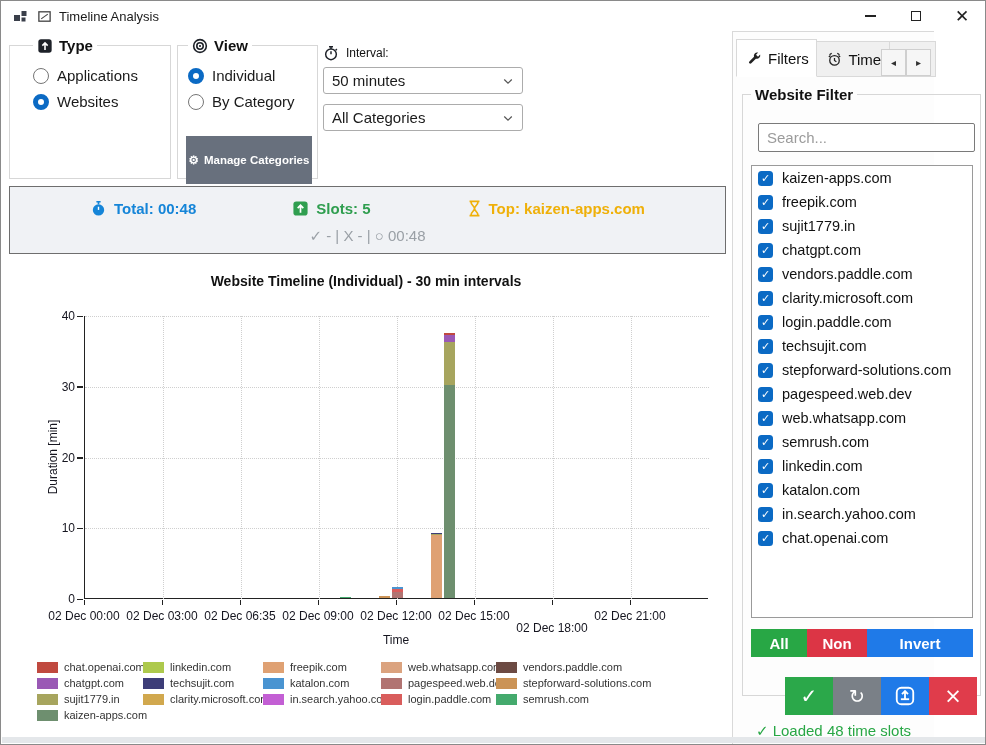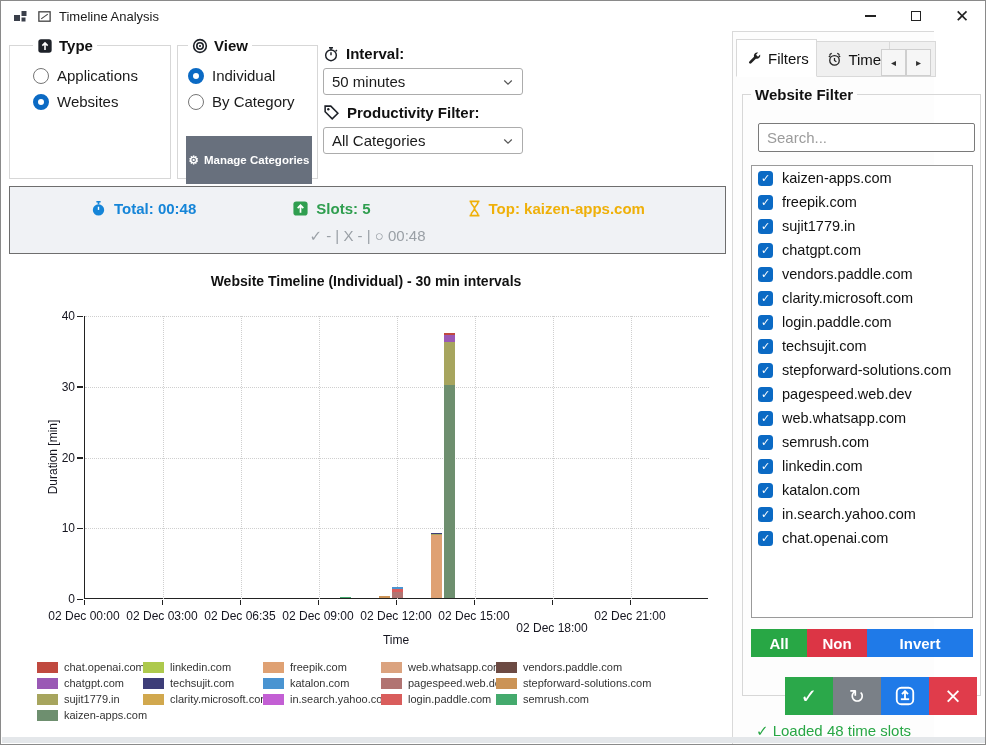--- a/index.html
+++ b/index.html
@@ -22,21 +22,21 @@
   fieldset.group { position:absolute; border:1px solid #d7d7d7; background:#fff; padding:4px 10px; }
   fieldset.group legend { font-size:15px; font-weight:bold; color:#111; padding:0 4px; display:flex; align-items:center; gap:6px; }
   #type-group  { left:8px;  top:36px; width:162px; height:142px;padding-left:23px; }
   #view-group  { left:176px; top:36px; width:141px; height:142px; }
   .radio-row { display:flex; align-items:center; gap:8px; margin:9px 0; font-size:15px; color:#1a1a1a; }
   .radio { width:16px; height:16px; border-radius:50%; background:#fff; border:1px solid #767676; flex:0 0 16px; }
   .radio.sel { border:5px solid #0b6ac4; }
   #manage-btn { position:absolute; left:8px; top:82px; width:126px; height:48px; background:#68707d; color:#fff;
     font-size:11.5px; font-weight:bold; border:none; display:flex; align-items:center; justify-content:center; gap:5px; }
   .dd-block { position:absolute; left:322px; width:210px; }
-  .dd-label { display:flex; align-items:center; gap:7px; font-size:15px; font-weight:bold; color:#111; margin-bottom:6px; }
+  .dd-label { display:flex; align-items:center; gap:7px; font-size:12px; font-weight:normal; color:#111; margin-bottom:6px; }
   .select { width:200px; height:27px; border:1px solid #acacac; border-radius:3px; background:#fff; font-size:15px; color:#1a1a1a;
     display:flex; align-items:center; padding:0 8px; justify-content:space-between; }
   
   #summary { position:absolute; left:8px; top:185px; width:717px; height:68px; background:#f0f2f5; border:1px solid #6e6e6e; }
   #summary .row1 { display:flex; justify-content:space-around; align-items:center; height:38px; padding:0 32px; margin-top:2px; }
   #summary .s-item { display:flex; align-items:center; gap:7px; font-size:15px; font-weight:bold; }
   #summary .row2 { text-align:center; font-size:15px; color:#9aa0a6; }
   
   #chart-section { position:absolute; left:0; top:258px; width:730px; height:400px; }
   #chart-title { text-align:center; font-size:14px; font-weight:bold; color:#111; margin-top:14px; }
@@ -177,27 +177,20 @@
     </div>
     <div class="select">
       <span>50 minutes</span>
       <svg width="12" height="12" viewBox="0 0 16 16">
         <path d="M3 6l5 5 5-5" stroke="#555" stroke-width="1.6" fill="none"></path>
       </svg>
     </div>
   </div>
 
   <div class="dd-block" style="top:103px;">
-    <div class="dd-label">
-      <svg width="17" height="17" viewBox="0 0 24 24">
-        <path d="M3 11V3h8l10 10-8 8L3 11z" fill="none" stroke="#1d2128" stroke-width="2.2"></path>
-        <circle cx="7.5" cy="7.5" r="1.7" fill="#1d2128"></circle>
-      </svg>
-      <span>Productivity Filter:</span>
-    </div>
     <div class="select">
       <span>All Categories</span>
       <svg width="12" height="12" viewBox="0 0 16 16">
         <path d="M3 6l5 5 5-5" stroke="#555" stroke-width="1.6" fill="none"></path>
       </svg>
     </div>
   </div>
 
   <div id="summary">
     <div class="row1">

